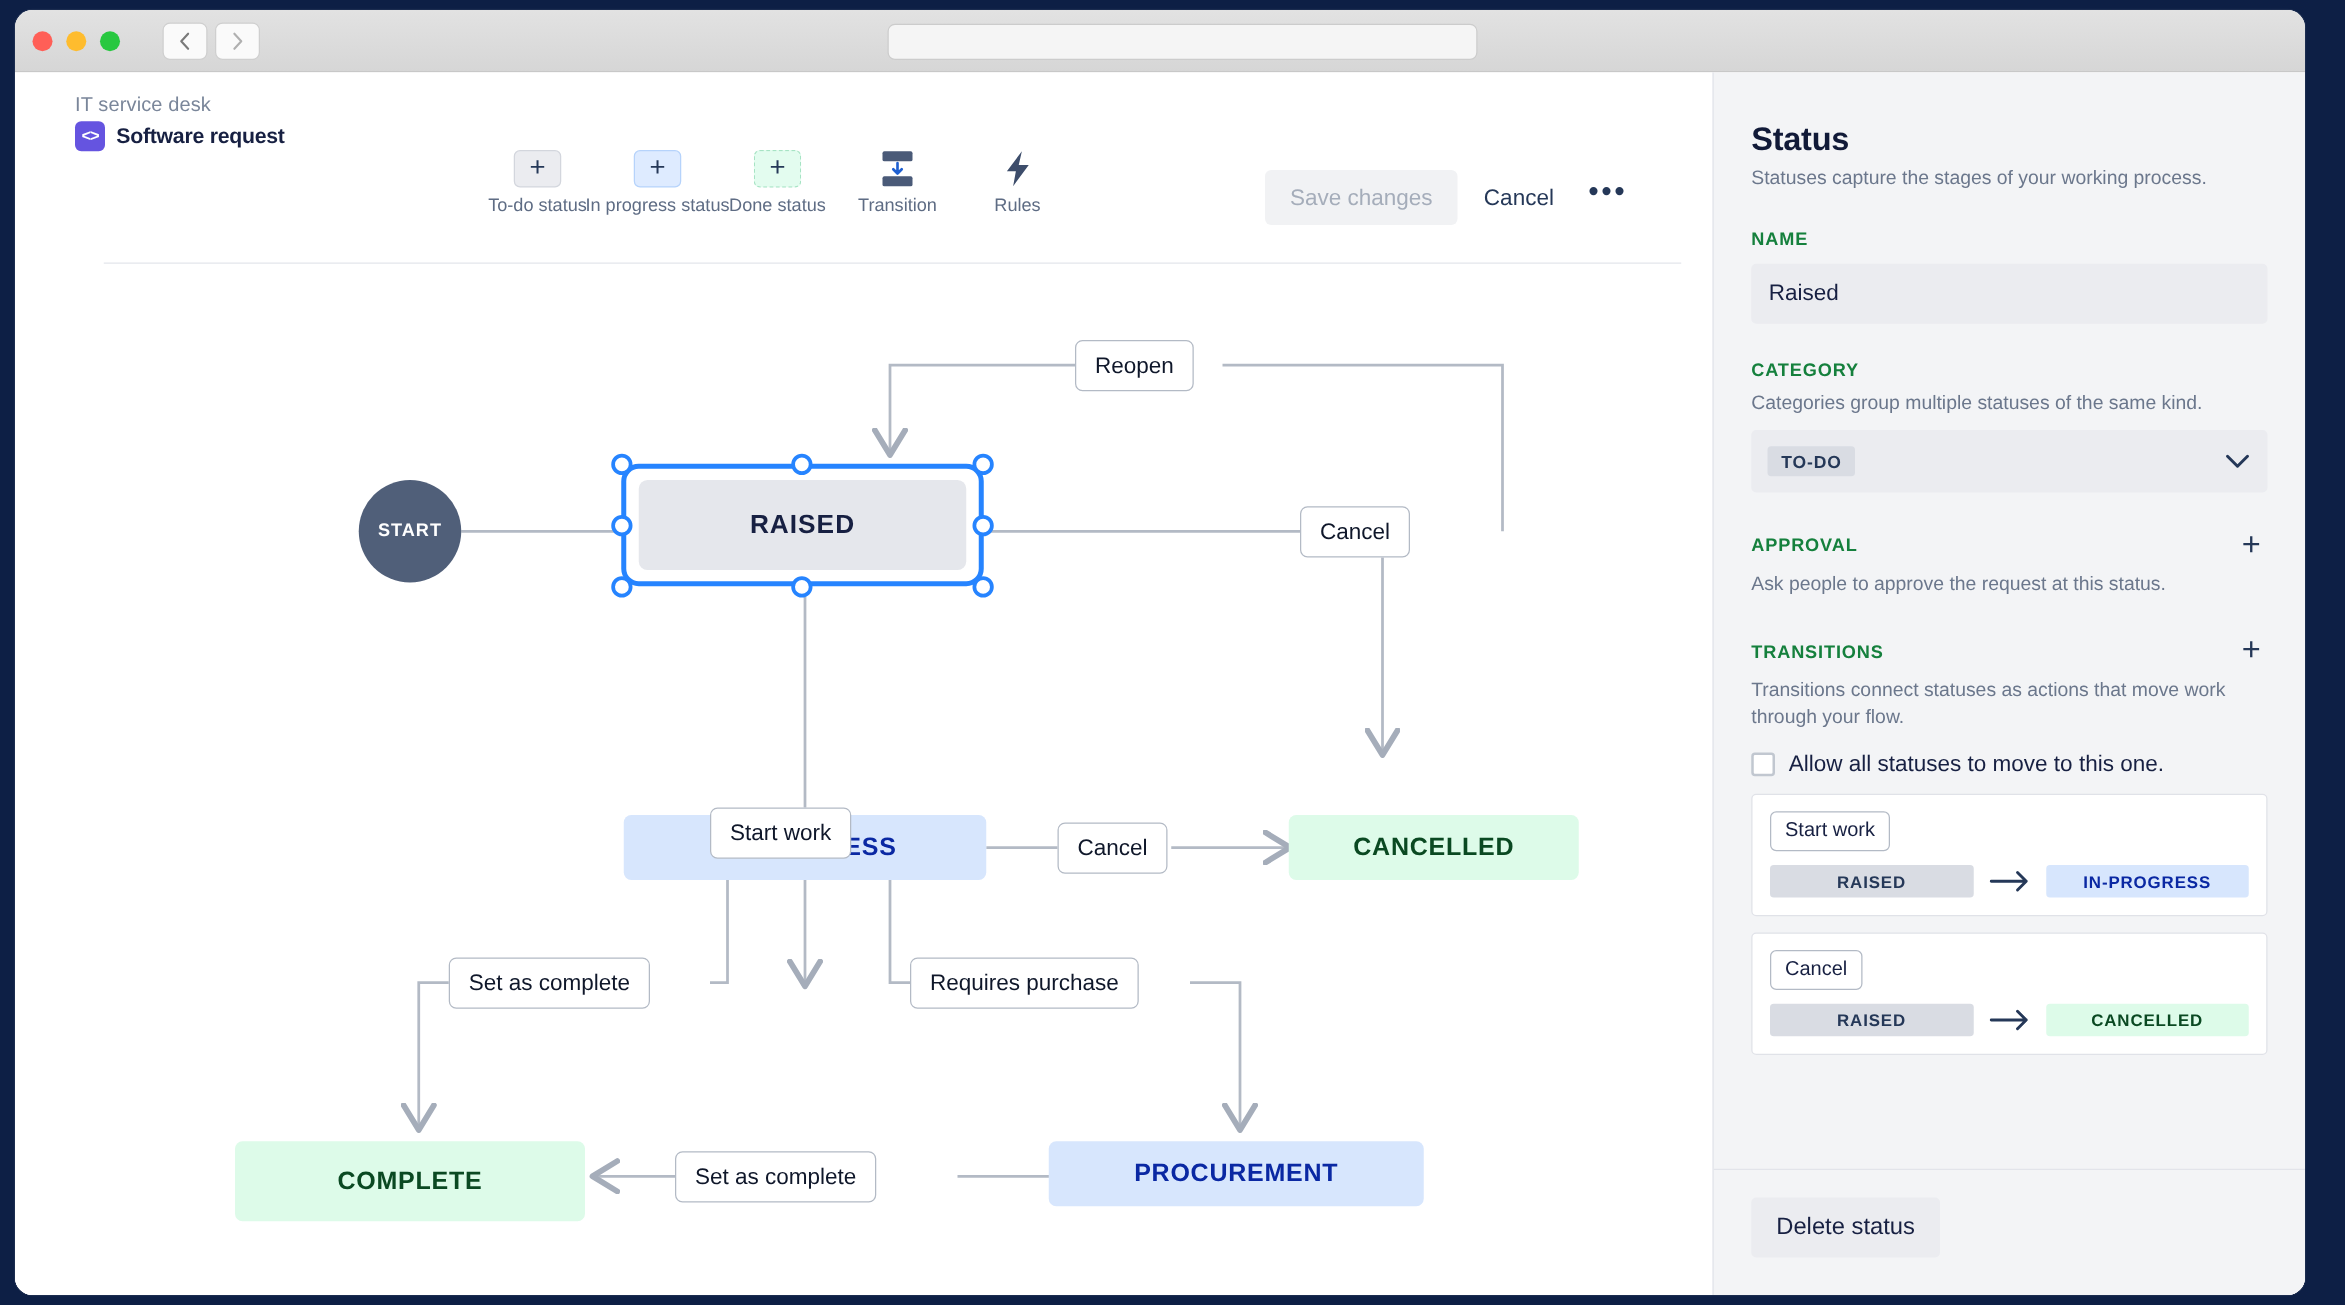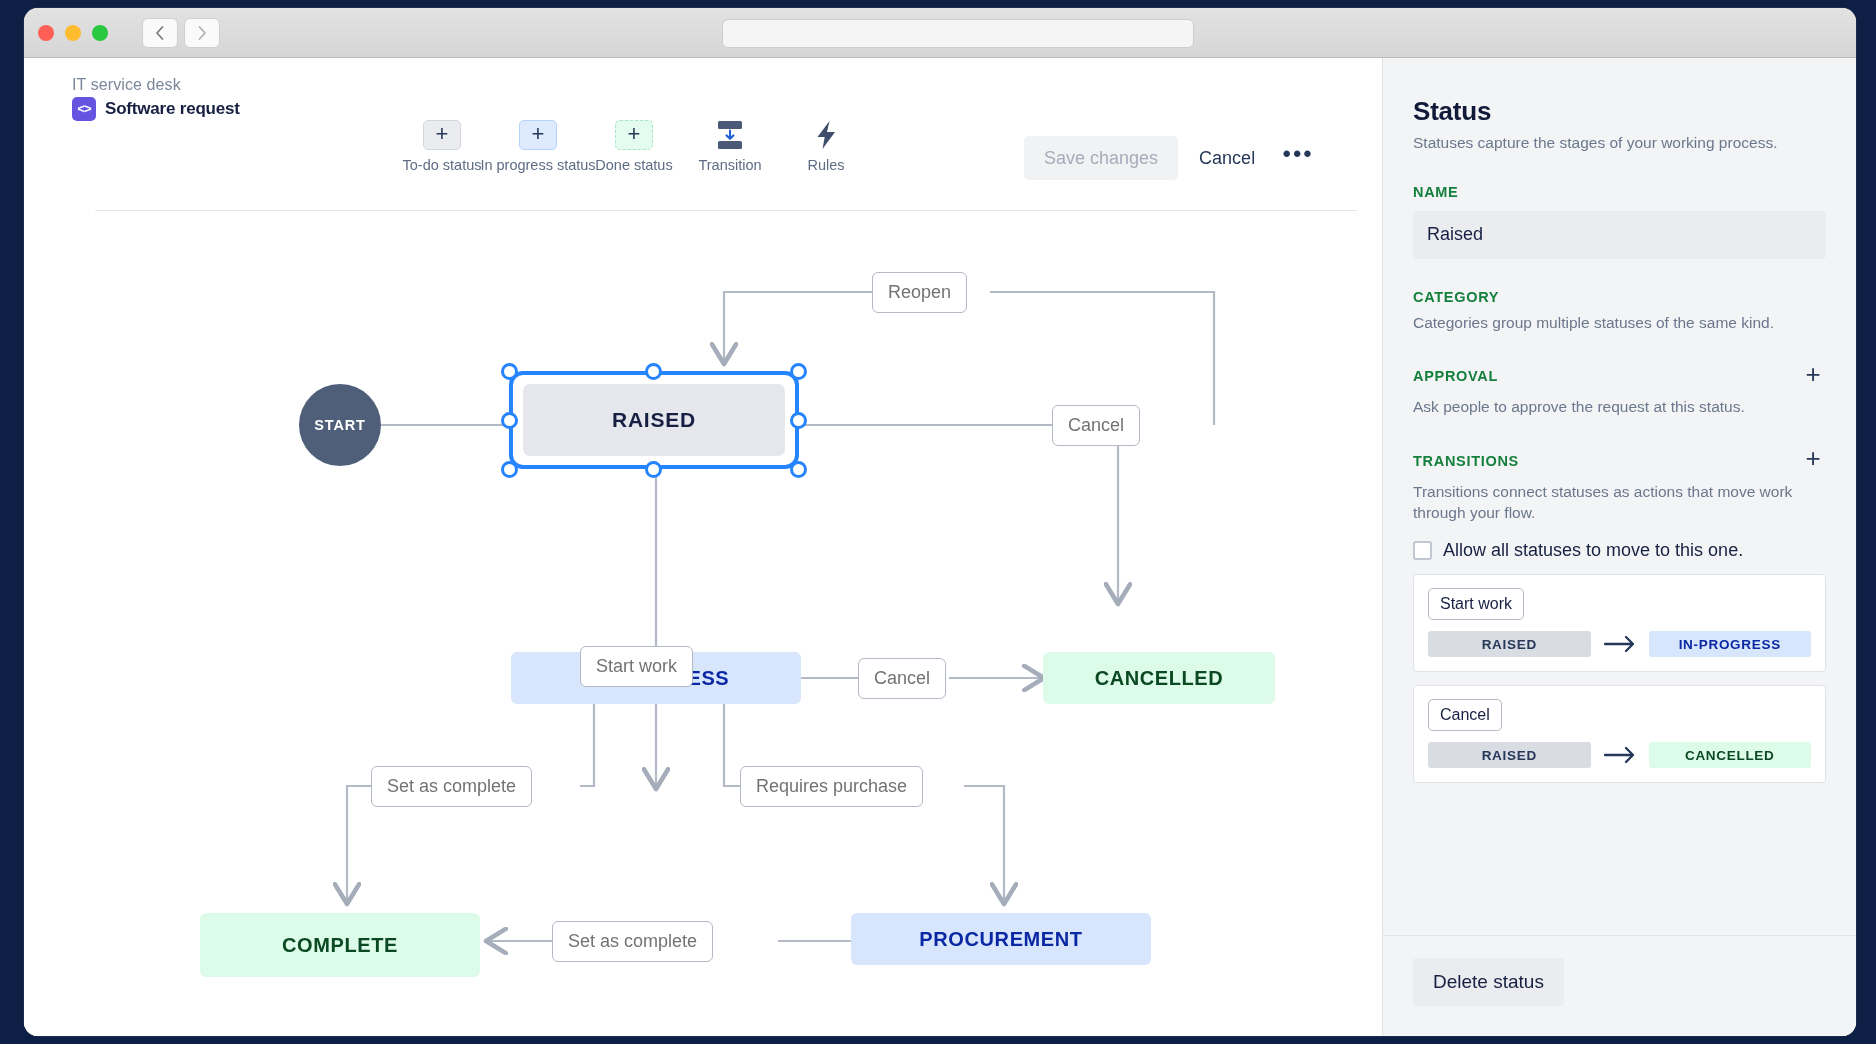--- a/index.html
+++ b/index.html
@@ -5,21 +5,21 @@
   * { box-sizing: border-box; margin:0; padding:0; }
   html, body {
     width:1876px; height:1044px;
     background:#0d1f45;
     font-family:"Liberation Sans", sans-serif;
     overflow:hidden;
   }
 
   
   #window {
-    position:absolute; left:24px; top:8px;
+    position:absolute; left:12px; top:8px;
     width:1832px; height:1028px;
     background:#ffffff;
     border-radius:14px;
     overflow:hidden;
     box-shadow:0 0 0 1px rgba(255,255,255,.06);
   }
 
   
   #chrome {
     position:relative;
@@ -130,21 +130,21 @@
   .handle {
     position:absolute; width:17px; height:17px; border-radius:50%;
     background:#fff; border:3.5px solid #2684ff;
   }
 
   .edgelabel {
     position:absolute;
     background:#fff; border:1.5px solid #b3bac5; border-radius:6px;
     height:41px; padding:0 15px;
     display:flex; align-items:center; justify-content:center;
-    font-size:18px; color:#737373; white-space:nowrap;
+    font-size:18px; color:#0f172a; white-space:nowrap;
   }
 
   
   #panel {
     width:474px; height:978px; background:#f3f4f6;
     border-left:1px solid #e2e4ea;
     position:relative;
   }
   #panelscroll { padding:38px 30px 0 30px; }
   .ptitle { font-size:26px; font-weight:bold; color:#111a38; letter-spacing:-.2px; }
@@ -363,20 +363,28 @@
     <div id="panel">
       <div id="panelscroll">
         <div class="ptitle">Status</div>
         <div class="psub">Statuses capture the stages of your working process.</div>
 
         <div class="seclabel">NAME</div>
         <div id="namefield">Raised</div>
 
         <div class="seclabel">CATEGORY</div>
         <div class="secsub">Categories group multiple statuses of the same kind.</div>
+        <div id="catfield">
+          <span class="catchip">TO-DO</span>
+          <span id="catchev">
+            <svg width="22" height="14" viewBox="0 0 22 14">
+                <path d="M3 3l8 8 8-8" fill="none" stroke="#253858" stroke-width="2.4" stroke-linecap="round" stroke-linejoin="round"></path>
+              </svg>
+          </span>
+        </div>
 
         <div class="sechead">
           <span class="seclabel">APPROVAL</span>
           <button class="plusbtn">+</button>
         </div>
         <div class="secsub">Ask people to approve the request at this status.</div>
 
         <div class="sechead">
           <span class="seclabel">TRANSITIONS</span>
           <button class="plusbtn">+</button>

